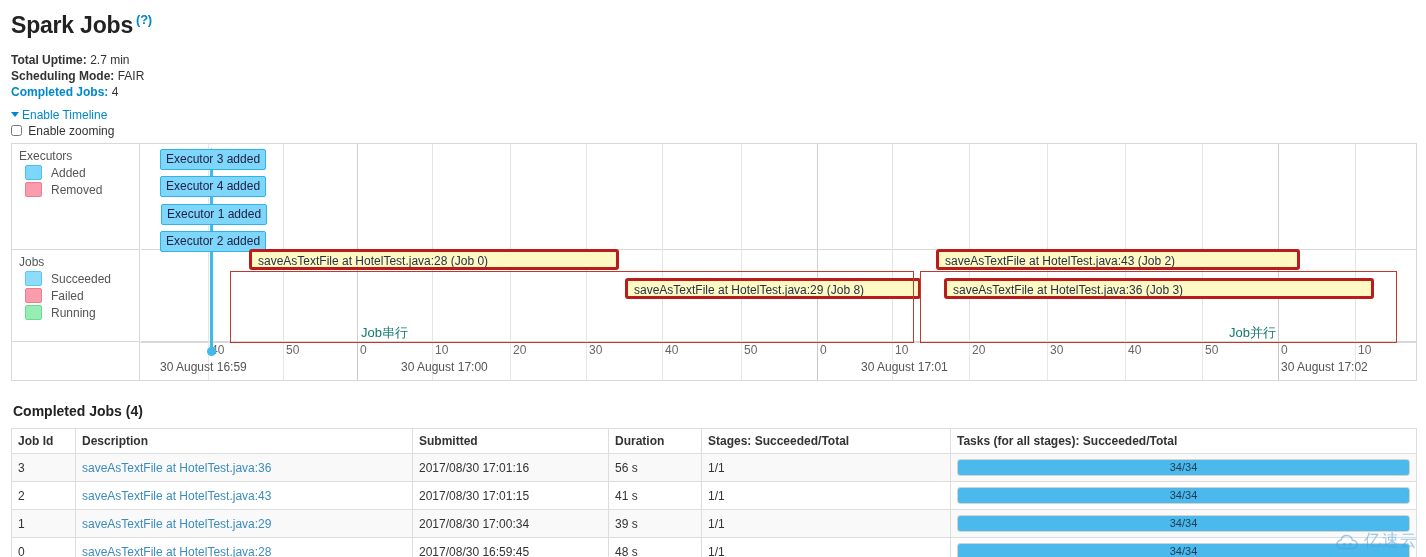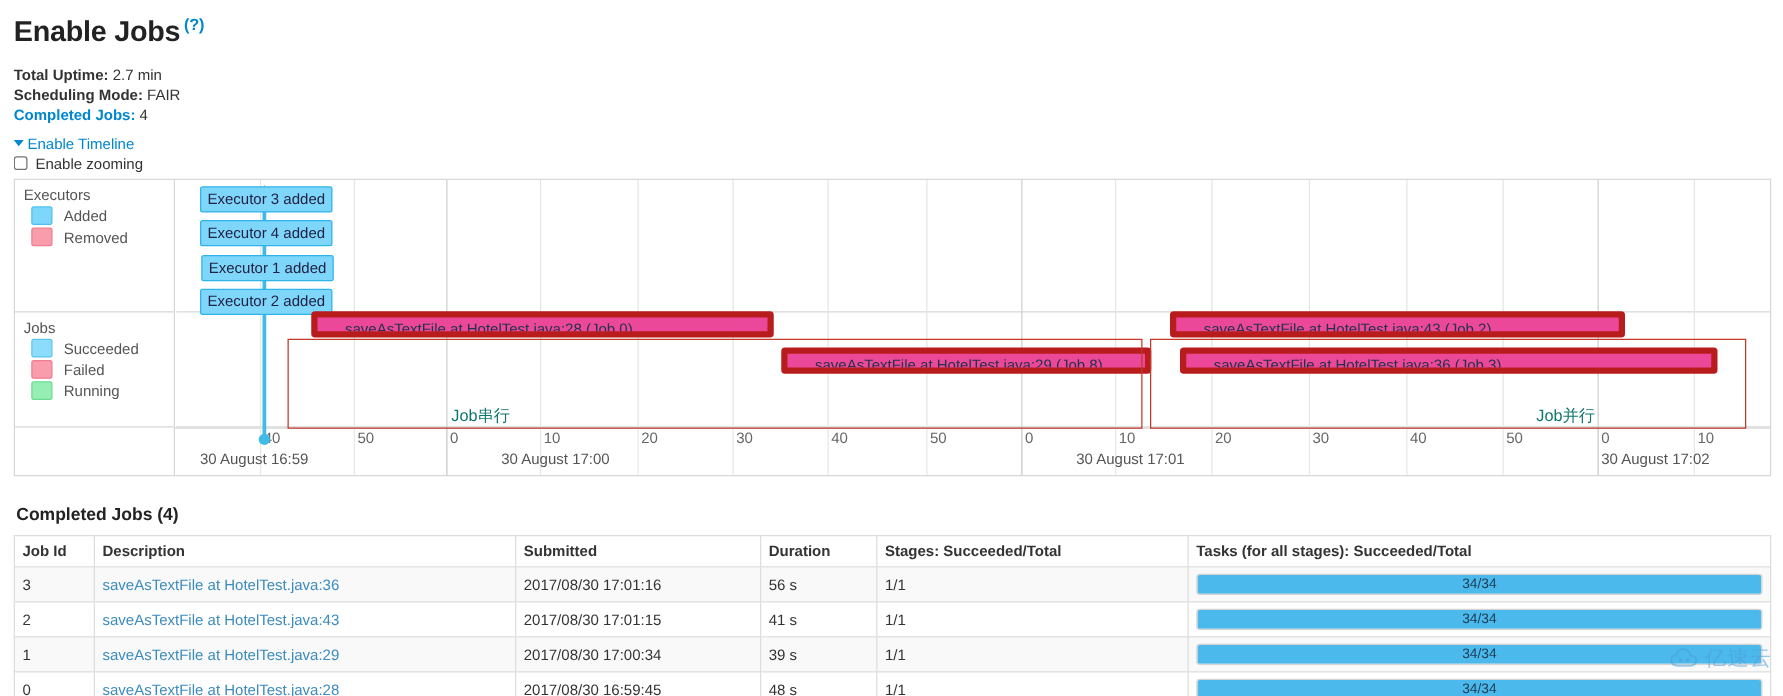--- a/index.html
+++ b/index.html
@@ -213,28 +213,28 @@
     position: absolute;
     width: 9px; height: 9px;
     border-radius: 50%;
     background: #3fbbe9;
     z-index: 5;
   }
 
   
   .job-bar {
     position: absolute;
-    background: #ec4899;
-    border: 5px solid #b91c1c;
+    background: #fef9c3;
+    border: 3px solid #b91c1c;
     border-radius: 3px;
     height: 21px;
     line-height: 19px;
     font-size: 12px;
     color: #24324a;
-    padding-left: 22px;
+    padding-left: 6px;
     box-sizing: border-box;
     white-space: nowrap;
     overflow: hidden;
     z-index: 4;
     cursor: pointer;
   }
 
   
   .anno-box {
     position: absolute;
@@ -321,41 +321,41 @@
     text-align: center;
     font-size: 11px;
     line-height: 15px;
     color: #1f3b54;
   }
 
   
   .watermark {
     position: absolute;
     right: 8px;
-    bottom: 19px;
+    bottom: 5px;
     display: flex;
-    align-items: center;
+    align-items: flex-end;
     opacity: 0.55;
     z-index: 20;
     pointer-events: none;
   }
   .watermark .wm-text {
     font-size: 17px;
     color: #4f9fd8;
     margin-left: 4px;
     letter-spacing: 1px;
   }
 </style>
 </head>
 <body>
 
 <div id="page">
 
   <div class="page-title">
-    <span>Enable Jobs</span><a class="help">(?)</a>
+    <span>Spark Jobs</span><a class="help">(?)</a>
   </div>
 
   <div class="summary">
     <div>
       <span class="k">Total Uptime:</span>
       <span>2.7 min</span>
     </div>
     <div>
       <span class="k">Scheduling Mode:</span>
       <span>FAIR</span>

